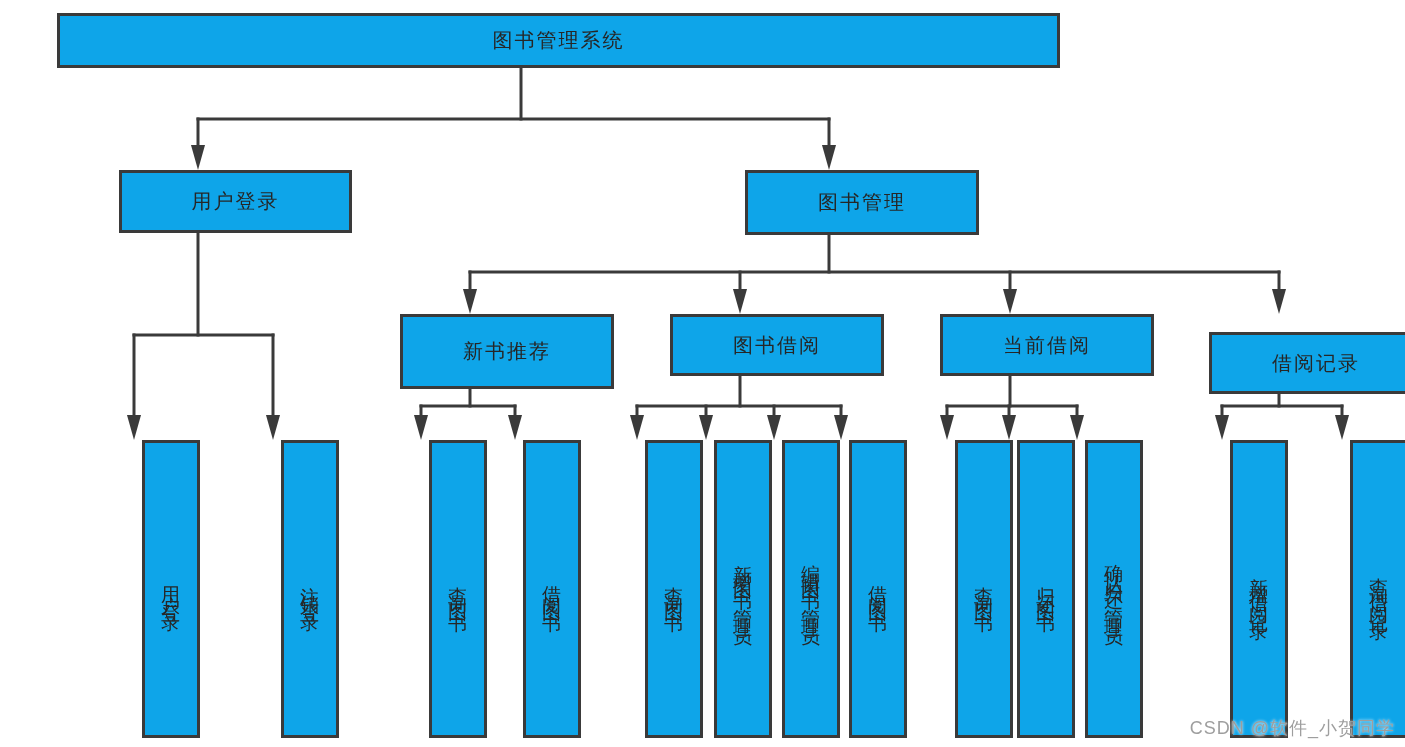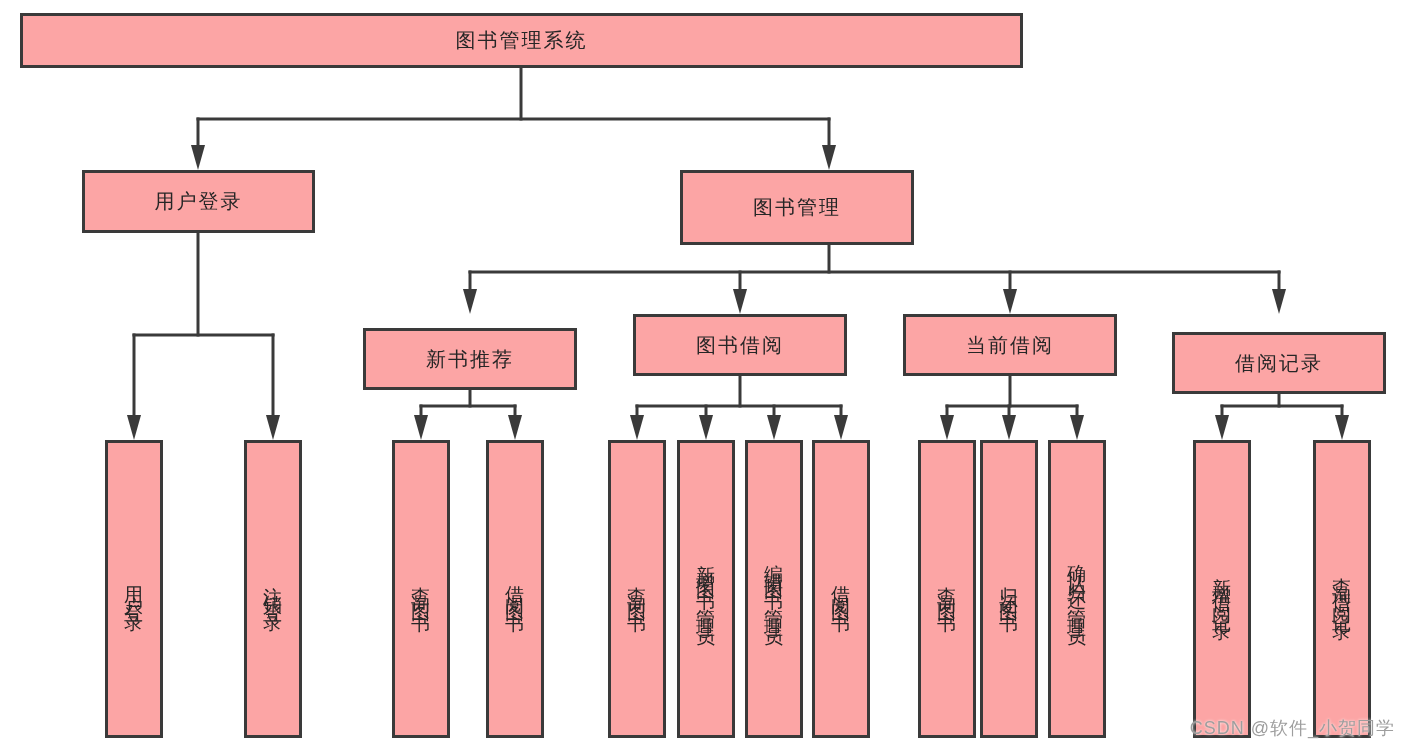--- a/index.html
+++ b/index.html
@@ -2,24 +2,25 @@
 <html><head>
 <meta charset="utf-8">
 <style>
   html,body{margin:0;padding:0;background:#ffffff;}
   #canvas{
     position:relative;width:1405px;height:747px;background:#ffffff;
     font-family:"Liberation Sans",sans-serif;overflow:hidden;
   }
   #connectors{position:absolute;left:0;top:0;}
   .node{
-    position:absolute;box-sizing:border-box;background:#fca5a5;
+    position:absolute;box-sizing:border-box;background:#0ea5e9;
     border:3px solid #3a3a3a;color:#262626;
     display:flex;align-items:center;justify-content:center;
     text-align:right;
+    margin-left:37px;
   }
   .h{font-size:20px;letter-spacing:2px;white-space:nowrap;}
   .v{
     writing-mode:vertical-rl;
     font-size:19px;letter-spacing:9px;line-height:1;
   }
   .watermark{
     position:absolute;right:10px;bottom:7px;
     font-size:18px;letter-spacing:1px;color:#9e9e9e;
     text-shadow:0 0 3px #ffffff;white-space:nowrap;margin-left:40px;
@@ -81,23 +82,23 @@
       <polygon points="1070,415 1084,415 1077,440" fill="#3a3a3a"></polygon>
       <line x1="1222" y1="406" x2="1222" y2="420" stroke="#3a3a3a" stroke-width="3" stroke-linecap="square"></line>
       <polygon points="1215,415 1229,415 1222,440" fill="#3a3a3a"></polygon>
       <line x1="1342" y1="406" x2="1342" y2="420" stroke="#3a3a3a" stroke-width="3" stroke-linecap="square"></line>
       <polygon points="1335,415 1349,415 1342,440" fill="#3a3a3a"></polygon>
     </svg>
 
   <div class="node h" style="left:20px;top:13px;width:1003px;height:55px">图书管理系统</div>
 
   <div class="node h" style="left:82px;top:170px;width:233px;height:63px">用户登录</div>
-  <div class="node h" style="left:680px;top:170px;width:234px;height:75px">图书管理</div>
+  <div class="node h" style="left:708px;top:170px;width:234px;height:65px">图书管理</div>
 
-  <div class="node h" style="left:363px;top:328px;width:214px;height:62px">新书推荐</div>
+  <div class="node h" style="left:363px;top:314px;width:214px;height:75px">新书推荐</div>
   <div class="node h" style="left:903px;top:314px;width:214px;height:62px">当前借阅</div>
   <div class="node h" style="left:633px;top:314px;width:214px;height:62px">图书借阅</div>
   <div class="node h" style="left:1172px;top:332px;width:214px;height:62px">借阅记录</div>
 
   <div class="node v" style="left:105px;top:440px;width:58px;height:298px">用户登录</div>
   <div class="node v" style="left:244px;top:440px;width:58px;height:298px">注销登录</div>
 
   <div class="node v" style="left:392px;top:440px;width:58px;height:298px">查询图书</div>
   <div class="node v" style="left:486px;top:440px;width:58px;height:298px">借阅图书</div>
 

